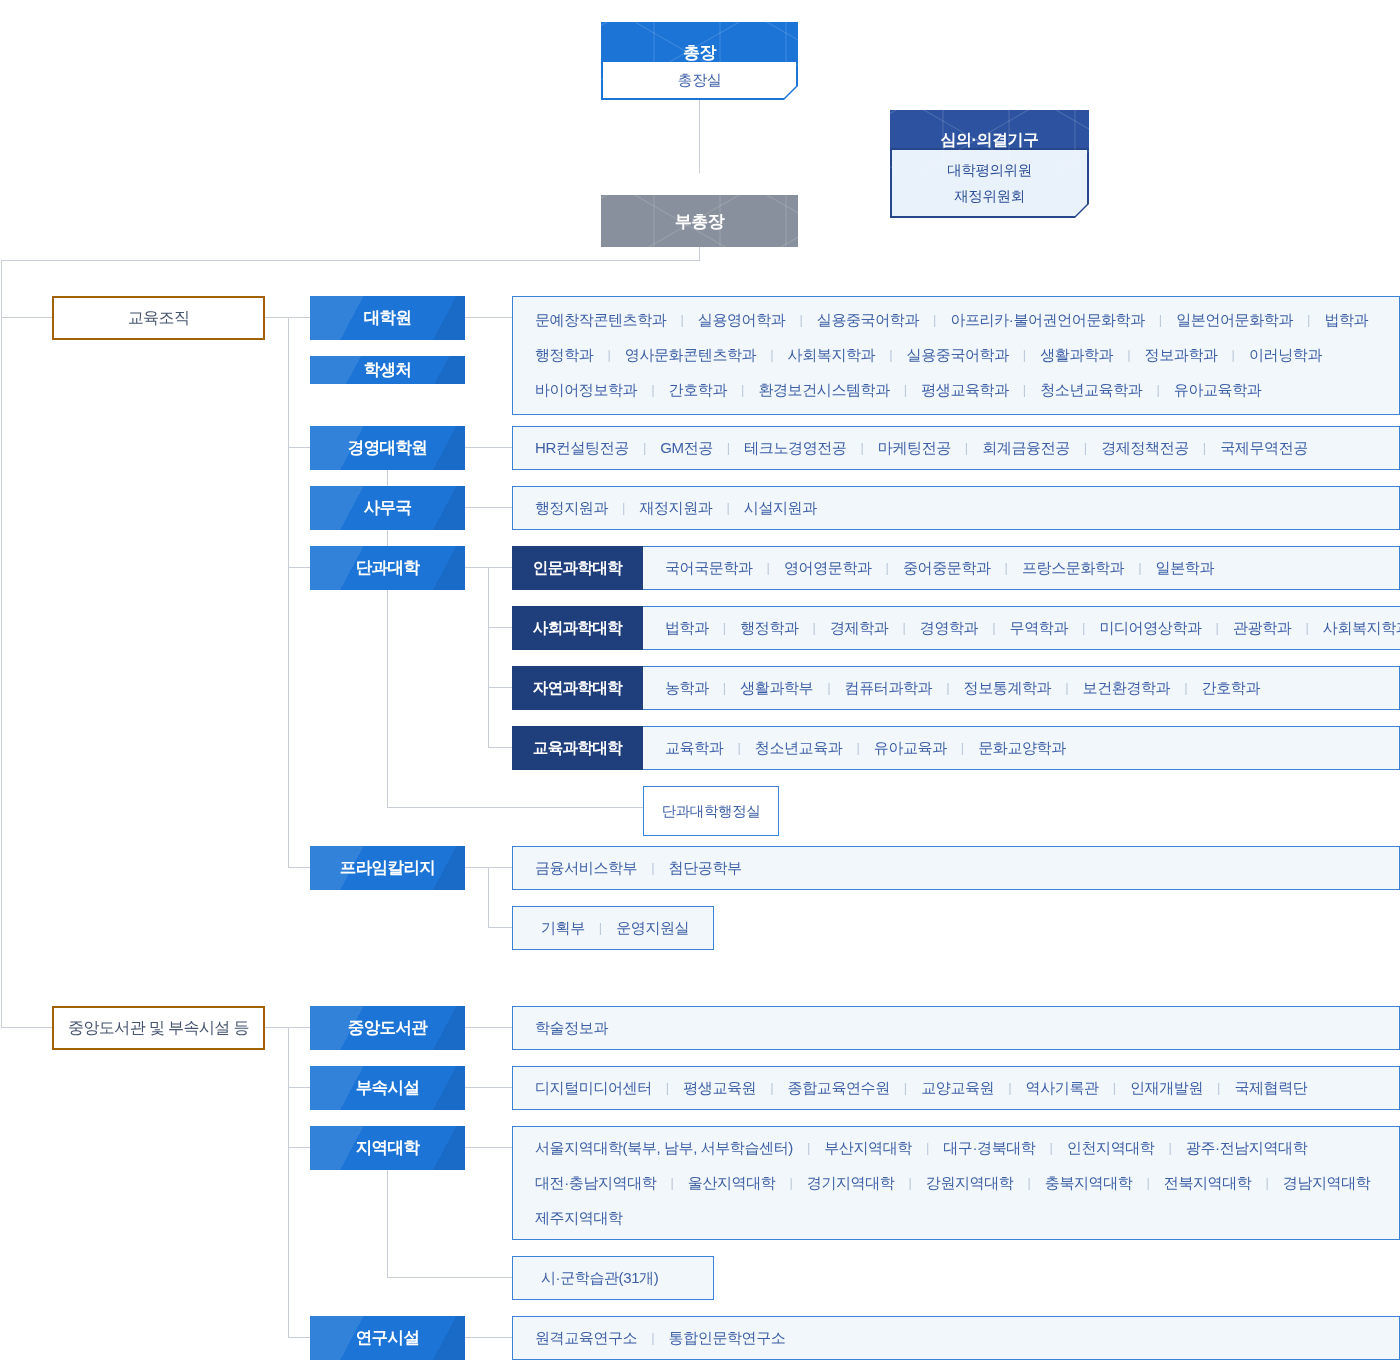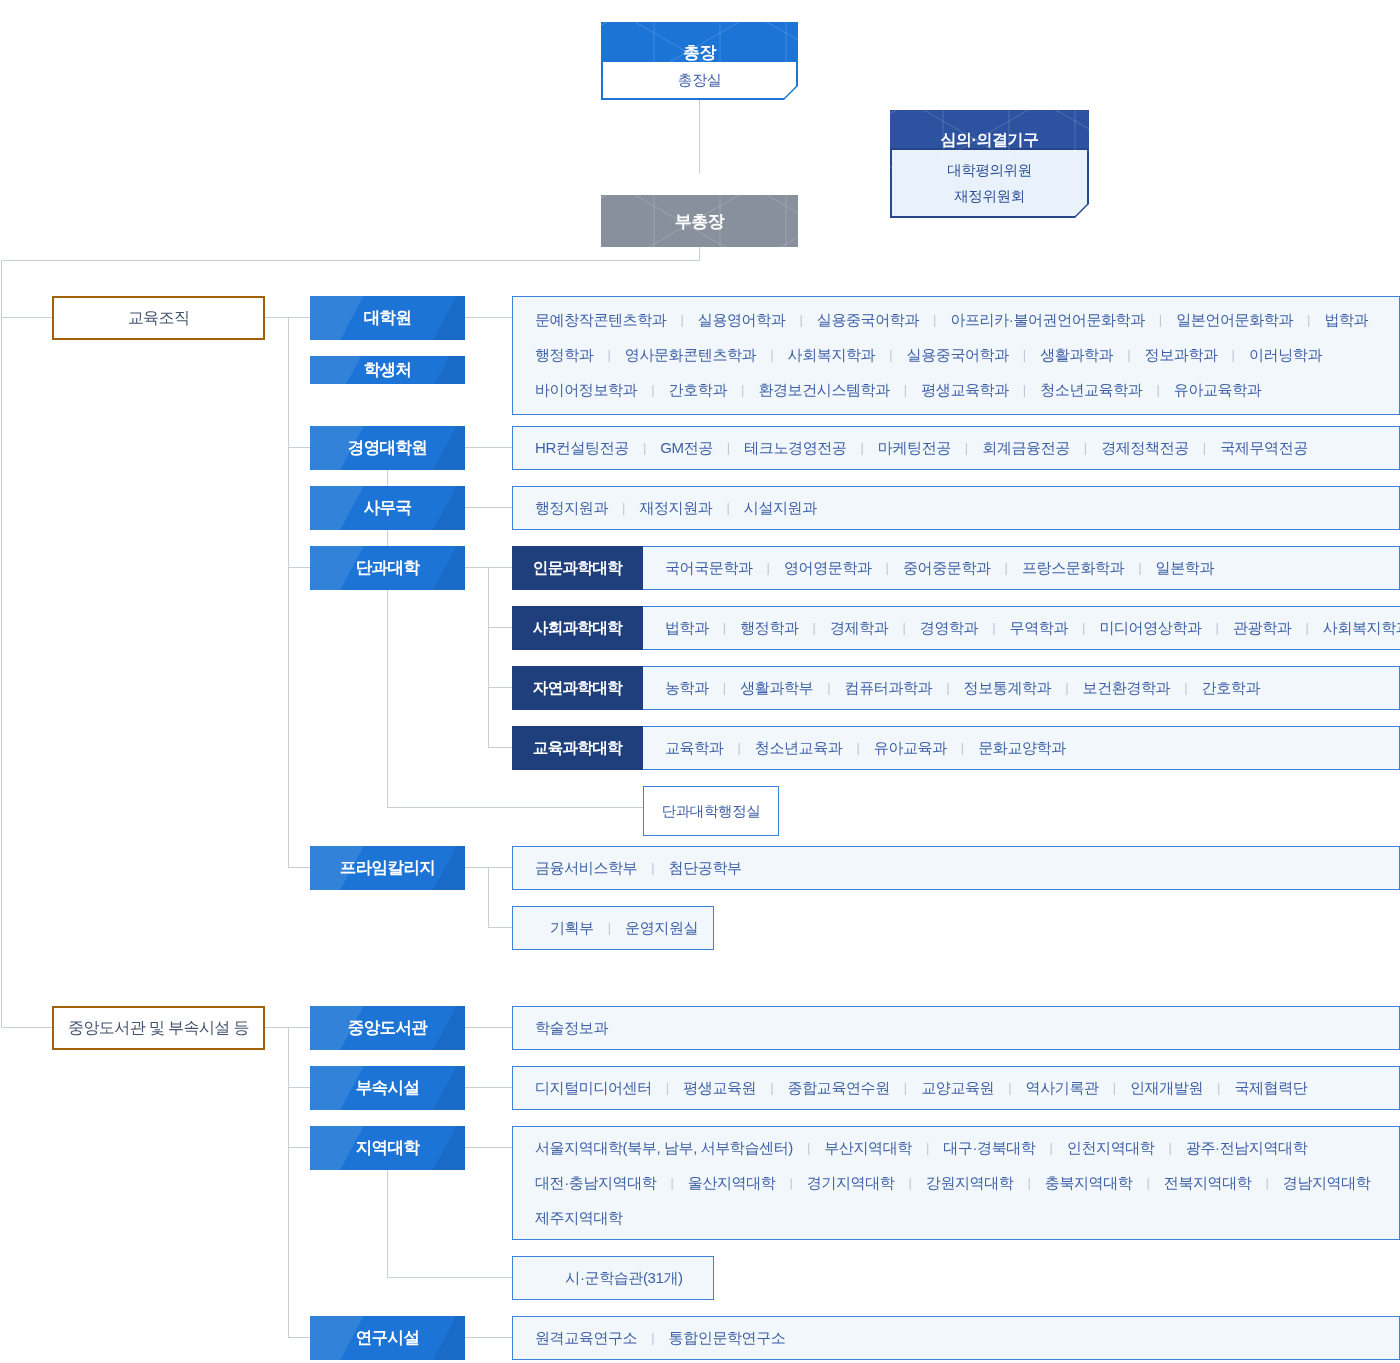--- a/index.html
+++ b/index.html
@@ -47,21 +47,21 @@
 
   
   .colrow{position:absolute;display:flex;box-sizing:border-box;}
   .colhead{width:131px;flex:0 0 131px;background:#1f3e7c;color:#fff;display:flex;align-items:center;
     justify-content:center;font-size:15.5px;font-weight:700;letter-spacing:-0.6px;}
   .colbody{flex:1;background:#f1f7fb;border:1px solid #3c82d8;border-left:none;box-sizing:border-box;
     display:flex;flex-direction:column;justify-content:center;padding-left:22px;}
 
   
   .smallbox{position:absolute;background:#f1f7fb;border:1px solid #3c82d8;box-sizing:border-box;
-    display:flex;flex-direction:column;justify-content:center;padding-left:22px;align-items:center;}
+    display:flex;flex-direction:column;justify-content:center;padding-left:28px;}
   .smallbox.center{padding-left:0;align-items:center;background:#ffffff;}
 
   .council-items{position:relative;z-index:2;display:flex;flex-direction:column;align-items:center;gap:7px;}
   .council-items .ctext{font-size:14.5px;color:#2d4f96;}
 </style>
 </head>
 <body>
 
 <svg width="0" height="0" style="position:absolute">
   <defs>

